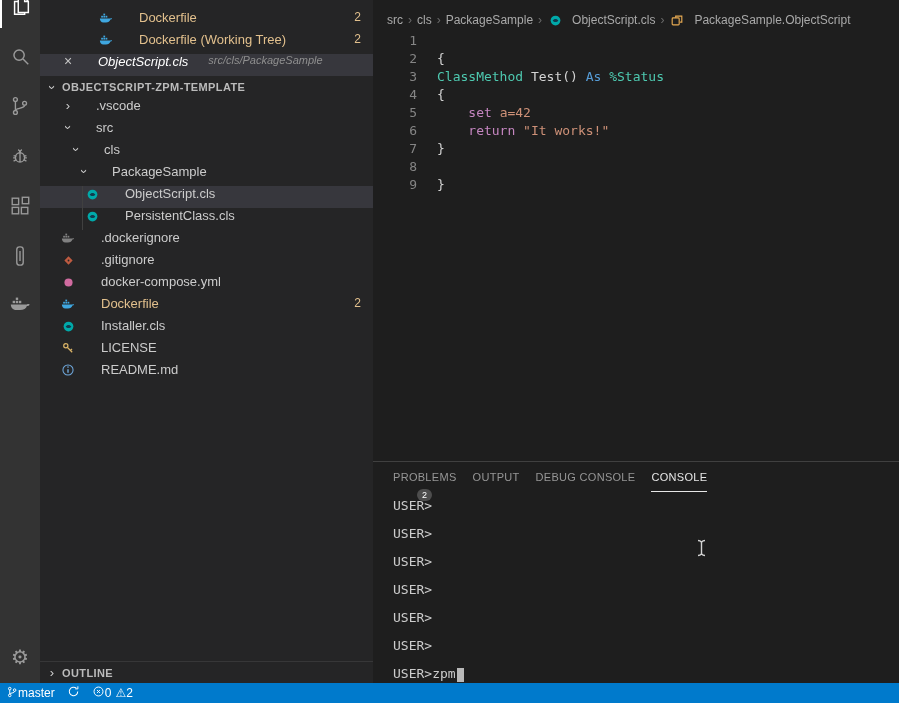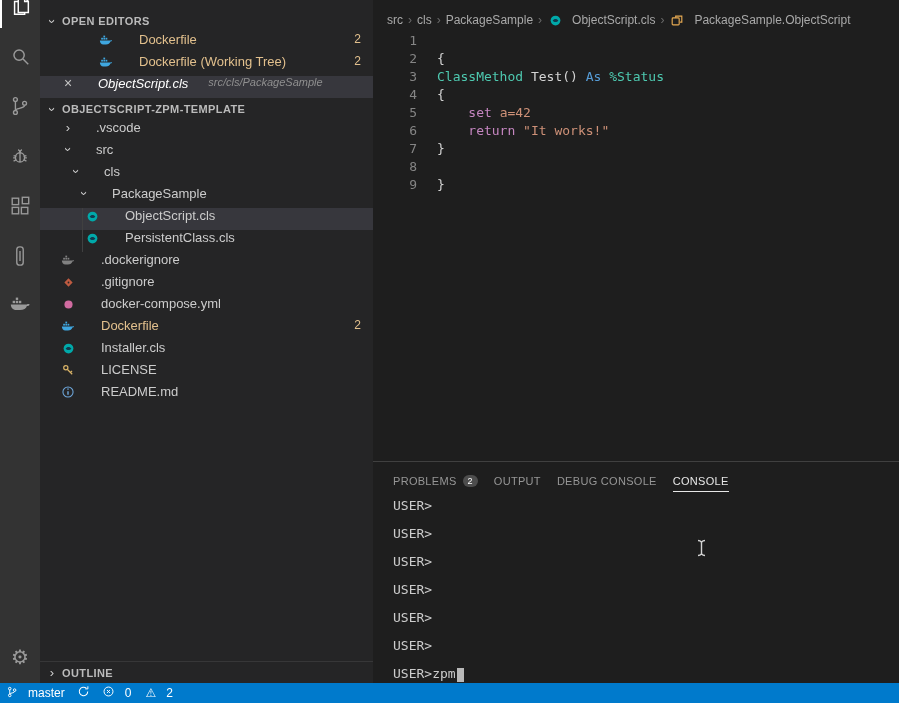--- a/index.html
+++ b/index.html
@@ -44,30 +44,30 @@
   .bc-item{display:flex;align-items:center;gap:4px;cursor:pointer;}
   .bc-sep{margin:0 5px;color:#6a6a6a;}
   .editor{font-family:"DejaVu Sans Mono","Liberation Mono",monospace;font-size:13px;}
   .eline{display:flex;height:18px;line-height:18px;}
   .ln{width:44px;text-align:right;color:#858585;flex:none;}
   .code{padding-left:20px;white-space:pre;color:#d4d4d4;}
 
   
   .panel{position:absolute;left:0;right:0;top:461px;bottom:0;border-top:1px solid rgba(128,128,128,.35);}
   .panel-tabs{height:30px;display:flex;gap:16px;padding:9px 0 0 20px;font-size:11px;letter-spacing:.3px;color:#969696;}
-  .ptab{display:flex;align-items:flex-end;gap:6px;padding-bottom:4px;border-bottom:1px solid transparent;cursor:pointer;}
+  .ptab{display:flex;align-items:center;gap:6px;padding-bottom:4px;border-bottom:1px solid transparent;cursor:pointer;flex-direction:column;}
   .ptab.active{color:#e7e7e7;border-bottom-color:#e7e7e7;}
   .pbadge{background:#4d4d4d;color:#ffffff;border-radius:9px;font-size:9px;padding:1px 5px;}
   .terminal{font-family:"DejaVu Sans Mono","Liberation Mono",monospace;font-size:13px;color:#cccccc;padding-left:20px;line-height:28px;}
   .cursor-block{display:inline-block;width:7px;height:14px;background:#b9b9b9;vertical-align:middle;margin-left:1px;}
   .ibeam{position:absolute;left:323px;top:77px;}
 
   
   .status-bar{position:absolute;left:0;bottom:0;width:100%;height:20px;background:#007ACC;display:flex;align-items:center;color:#ffffff;font-size:12px;padding-left:6px;gap:12px;}
-  .sb-item{display:flex;align-items:center;gap:10px;cursor:pointer;height:100%;}
+  .sb-item{display:flex;align-items:center;gap:0;cursor:pointer;height:100%;}
   .sb-item .num{margin-right:4px;}
   .sb-glyph{font-size:12px;line-height:1;}
 </style>
 </head>
 <body>
 
 <div class="app">
 
   <div class="activity-bar" id="activityBar">
       <div class="ab-item pos0 active">
@@ -119,24 +119,20 @@
             <rect x="7.4" y="5" width="2.6" height="2.6"></rect>
             <path d="M2 12.5h17.5c1-.6 2.2-.6 3 0-.6 1.3-1.8 1.8-3 1.6C18.8 17 16 18.5 12 18.5H8c-4 0-6-3-6-6z"></path>
           </svg></span>
       </div>
       <div class="ab-item gear">
         <span class="abicon"><span style="font-size:20px;line-height:1;">⚙</span></span>
       </div>
     </div>
 
   <div class="sidebar">
-    <div class="section-header">
-      <span class="chev expanded">›</span>
-      <span class="sec-title">OPEN EDITORS</span>
-    </div>
     <div id="openEditors">
         <div class="row oe-row">
           <span class="close-slot"></span>
           <span class="ficon">
             <svg width="14" height="14" viewBox="0 0 16 16" fill="#3FA7E0">
               <rect x="2.5" y="5.5" width="2" height="2"></rect>
               <rect x="5" y="5.5" width="2" height="2"></rect>
               <rect x="7.5" y="5.5" width="2" height="2"></rect>
               <rect x="5" y="3" width="2" height="2"></rect>
               <path d="M1 8.5h12c.7-.4 1.5-.4 2 0-.4.9-1.2 1.2-2 1.1C12.4 11.8 10.5 13 8 13H5c-2.6 0-4-2-4-4.5z"></path>

